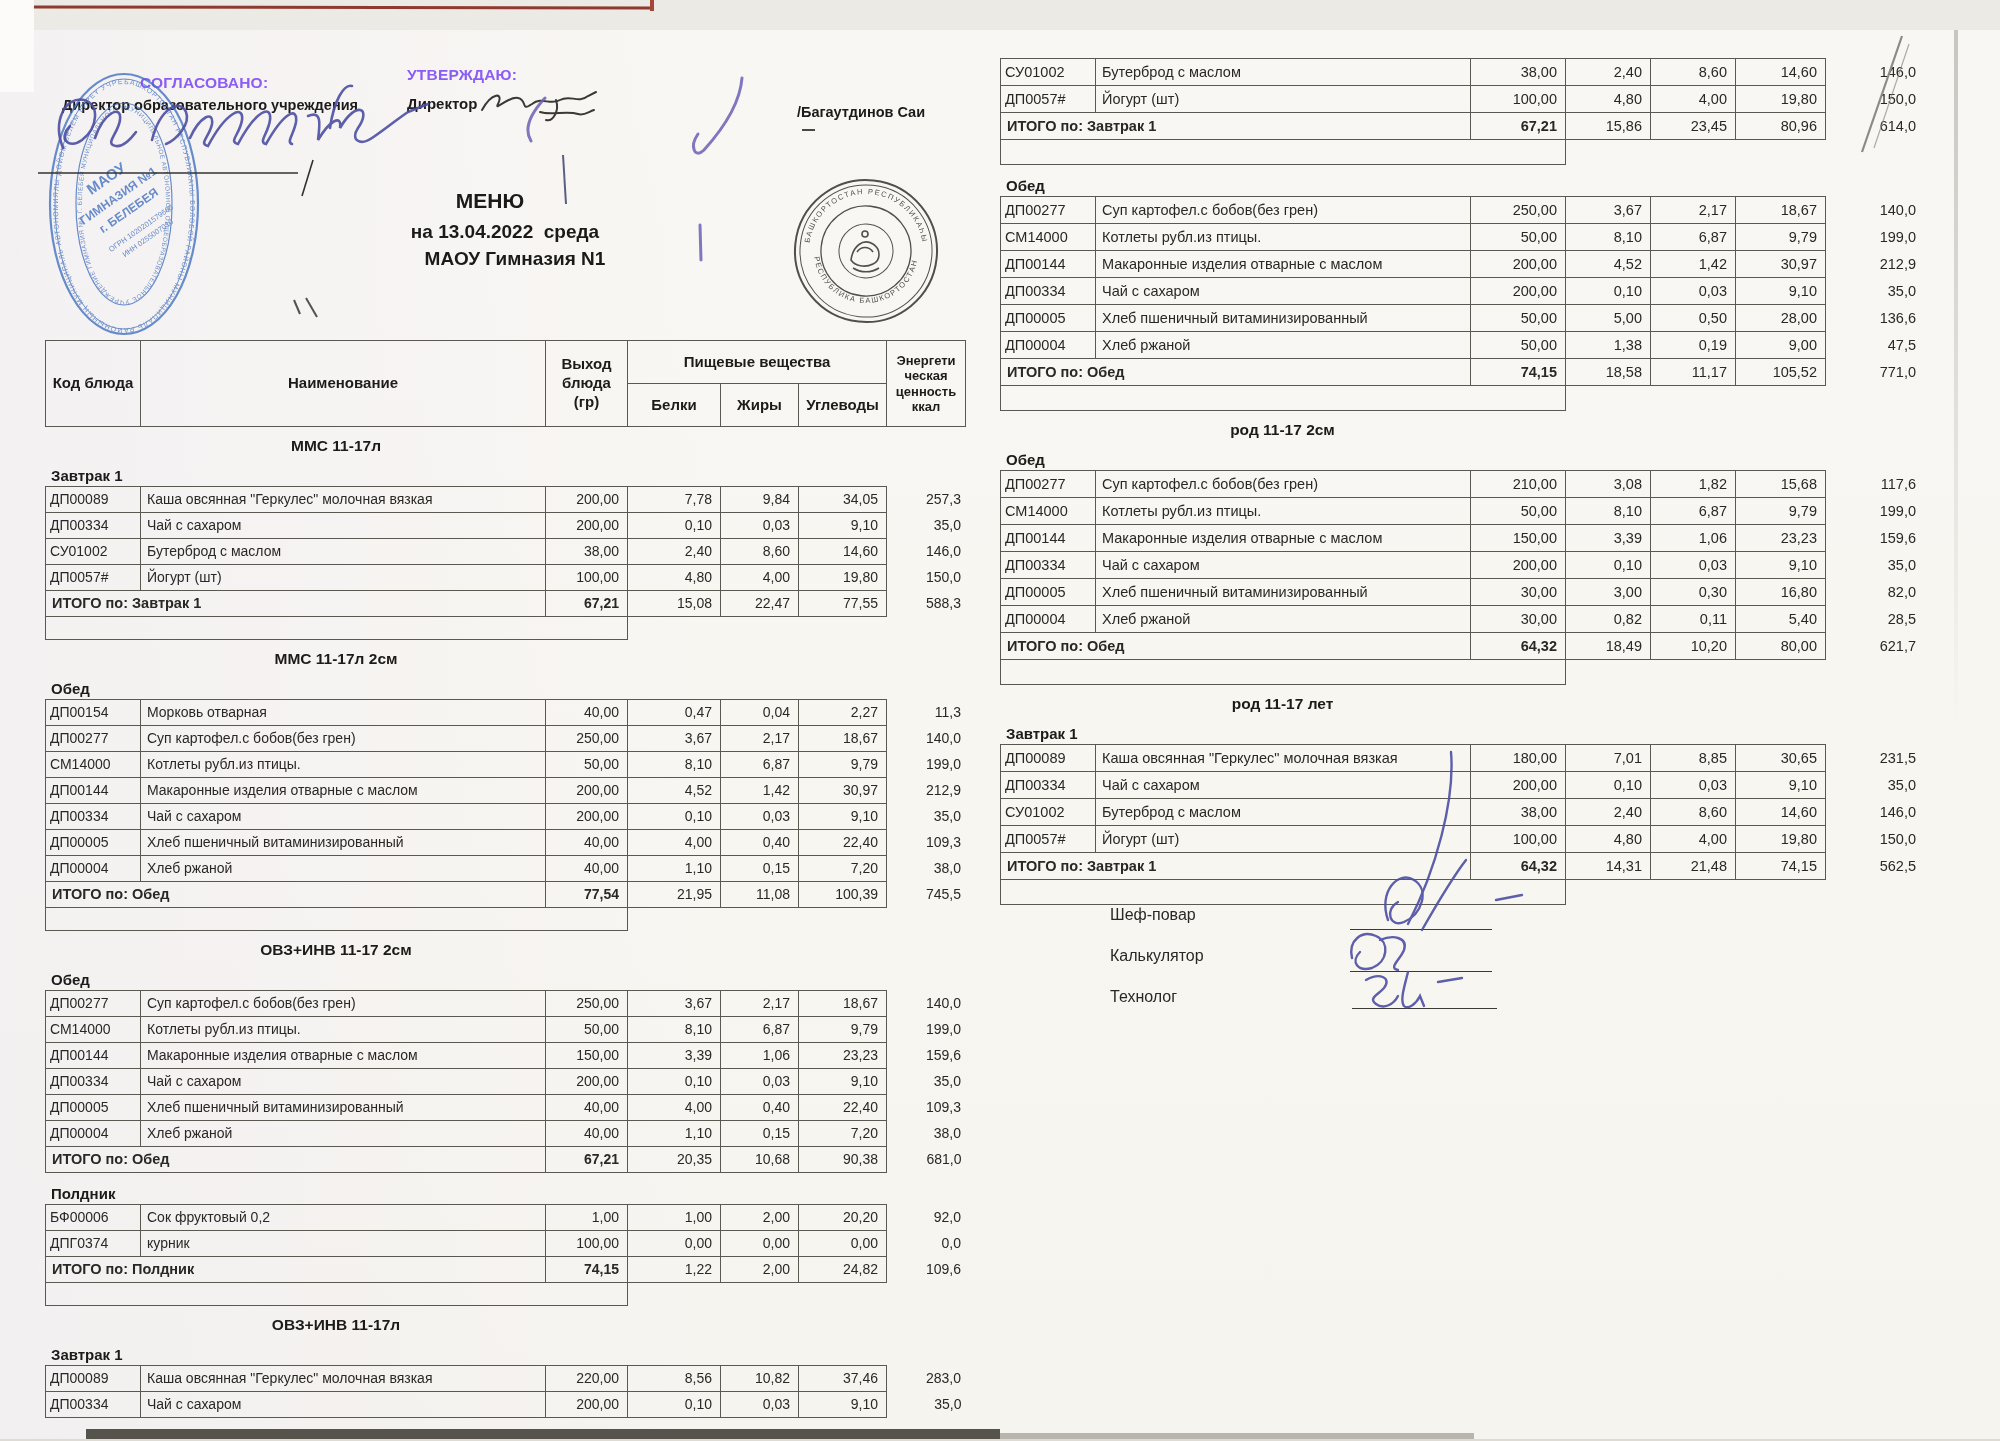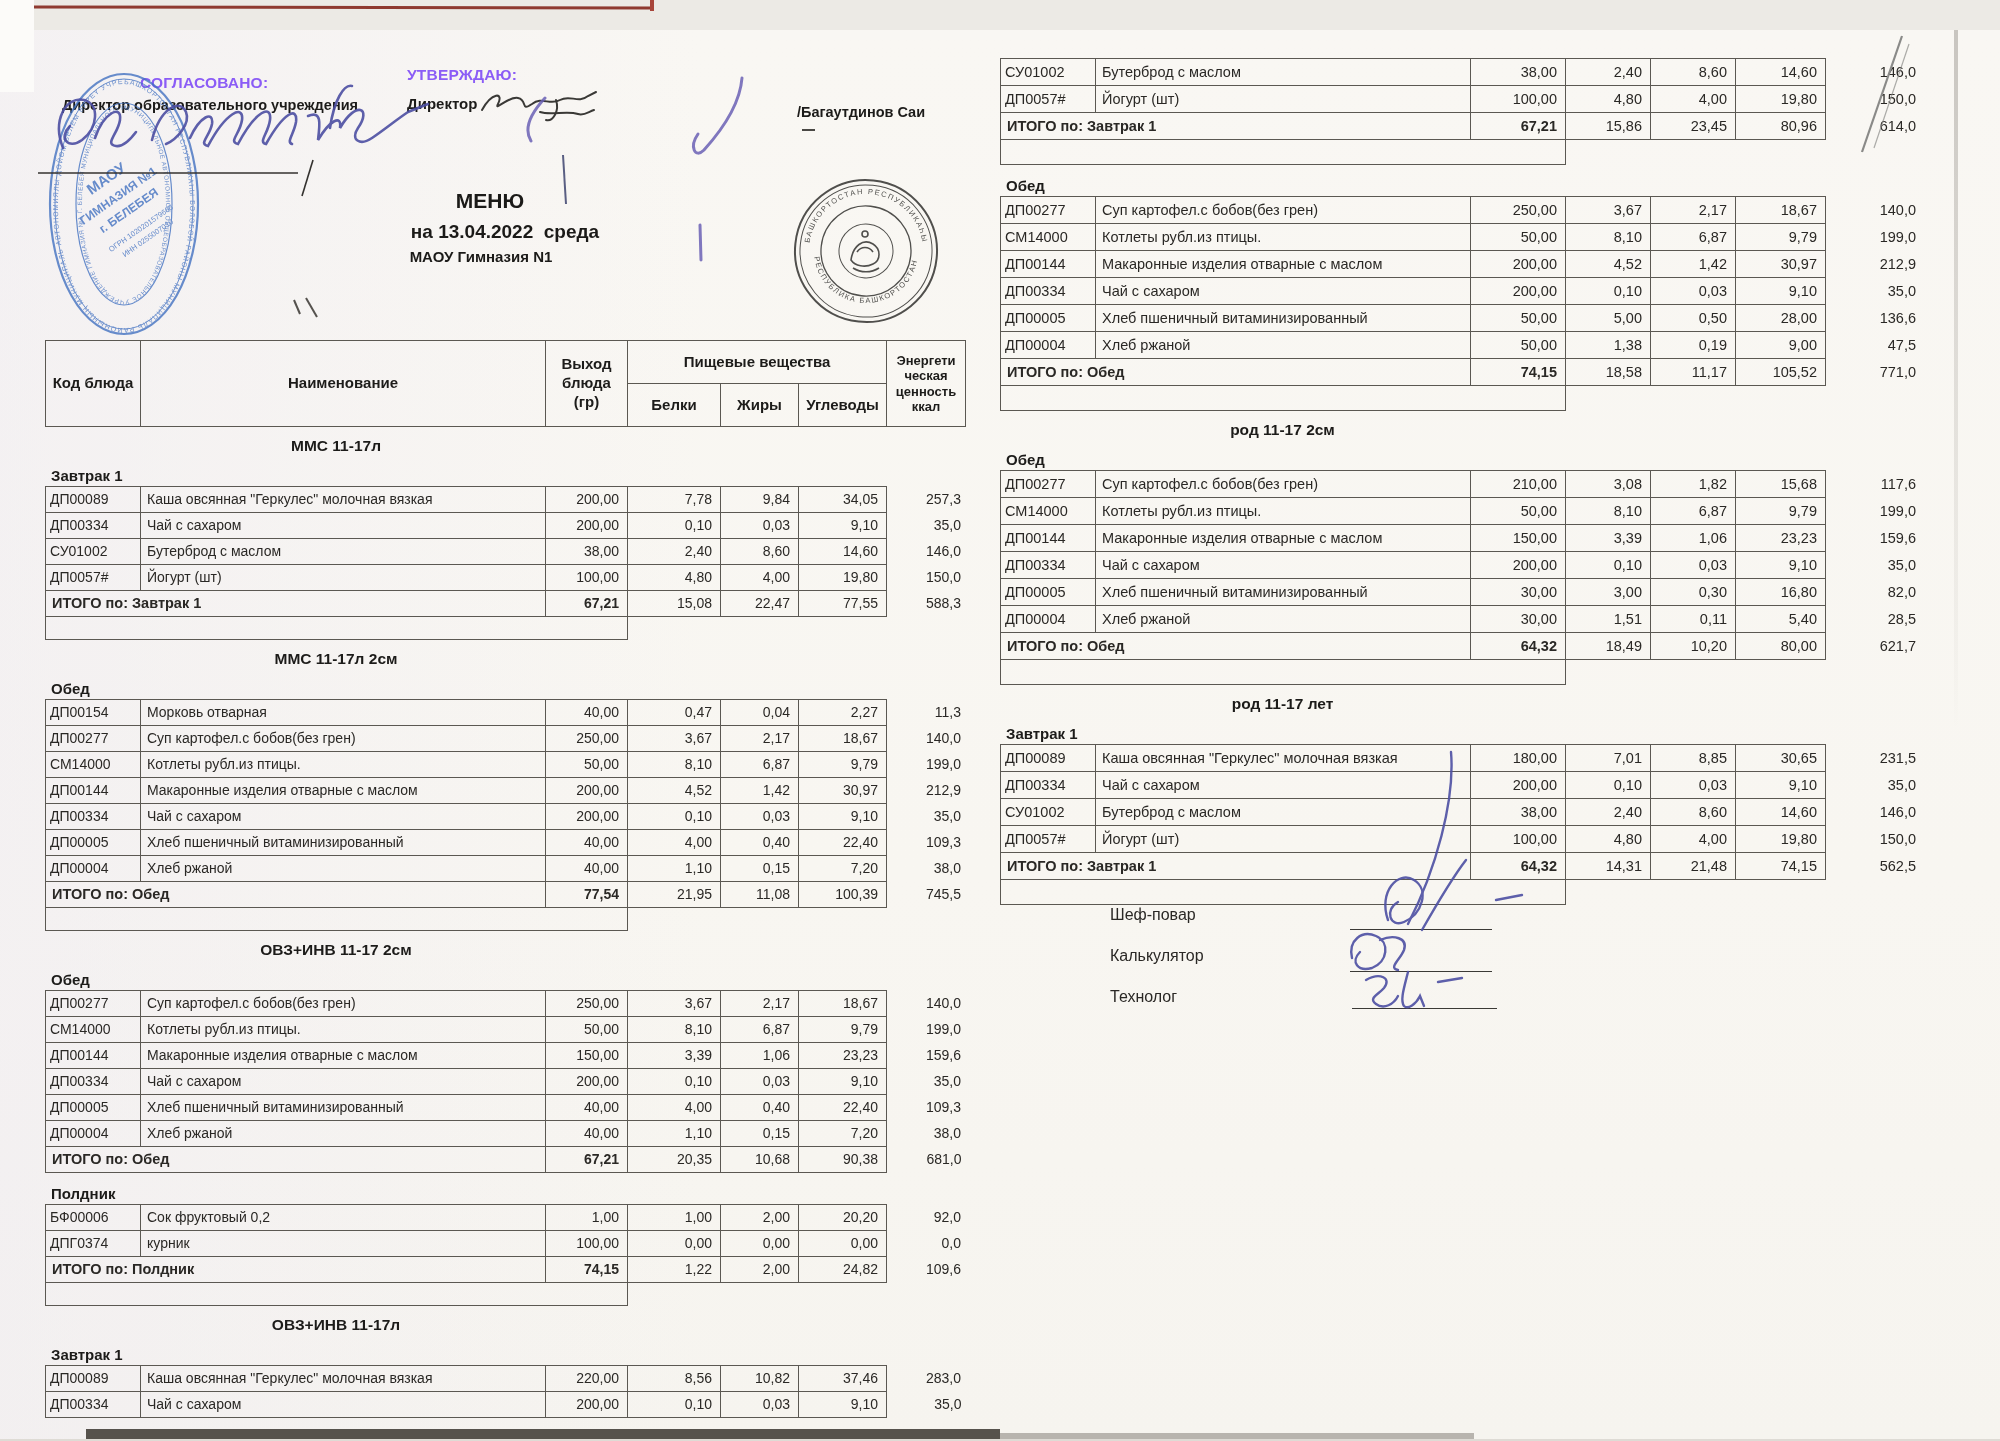--- a/index.html
+++ b/index.html
@@ -83,21 +83,21 @@
 
 <div class="abs hdr-label" style="left:140px;top:74px;">СОГЛАСОВАНО:</div>
 <div class="abs hdr-role" style="left:62px;top:97px;">Директор образовательного учреждения</div>
 <div class="abs hdr-label" style="left:407px;top:66px;">УТВЕРЖДАЮ:</div>
 <div class="abs hdr-role" style="left:407px;top:95px;font-size:15px;">Директор</div>
 <div class="abs hdr-role" style="left:797px;top:104px;">/Багаутдинов Саи</div>
 <div class="abs" style="left:802px;top:129px;width:13px;border-top:2.5px solid #4a4844;"></div>
 
 <div class="abs title-line" style="left:420px;top:189px;width:140px;font-size:21px;">МЕНЮ</div>
 <div class="abs title-line" style="left:385px;top:221px;width:240px;font-size:19px;white-space:pre;">на 13.04.2022  среда</div>
-<div class="abs title-line" style="left:361px;top:248px;width:240px;font-size:15px;">МАОУ Гимназия N1</div>
+<div class="abs title-line" style="left:395px;top:248px;width:240px;font-size:19px;">МАОУ Гимназия N1</div>
 
 <div id="left-col">
   <table class="menu-table left header-table">
     <colgroup>
         <col style="width: 95px;">
         <col style="width: 405px;">
         <col style="width: 82px;">
         <col style="width: 93px;">
         <col style="width: 78px;">
         <col style="width: 88px;">
@@ -624,21 +624,21 @@
             <td class="num">30,00</td>
             <td class="num">3,00</td>
             <td class="num">0,30</td>
             <td class="num">16,80</td>
             <td class="kcal">82,0</td>
           </tr>
           <tr>
             <td class="code">ДП00004</td>
             <td class="name">Хлеб ржаной</td>
             <td class="num">30,00</td>
-            <td class="num">1,51</td>
+            <td class="num">0,82</td>
             <td class="num">0,11</td>
             <td class="num">5,40</td>
             <td class="kcal">28,5</td>
           </tr>
           <tr>
             <td class="total-label" colspan="2">ИТОГО по: Обед</td>
             <td class="num total-out">64,32</td>
             <td class="num">18,49</td>
             <td class="num">10,20</td>
             <td class="num">80,00</td>

